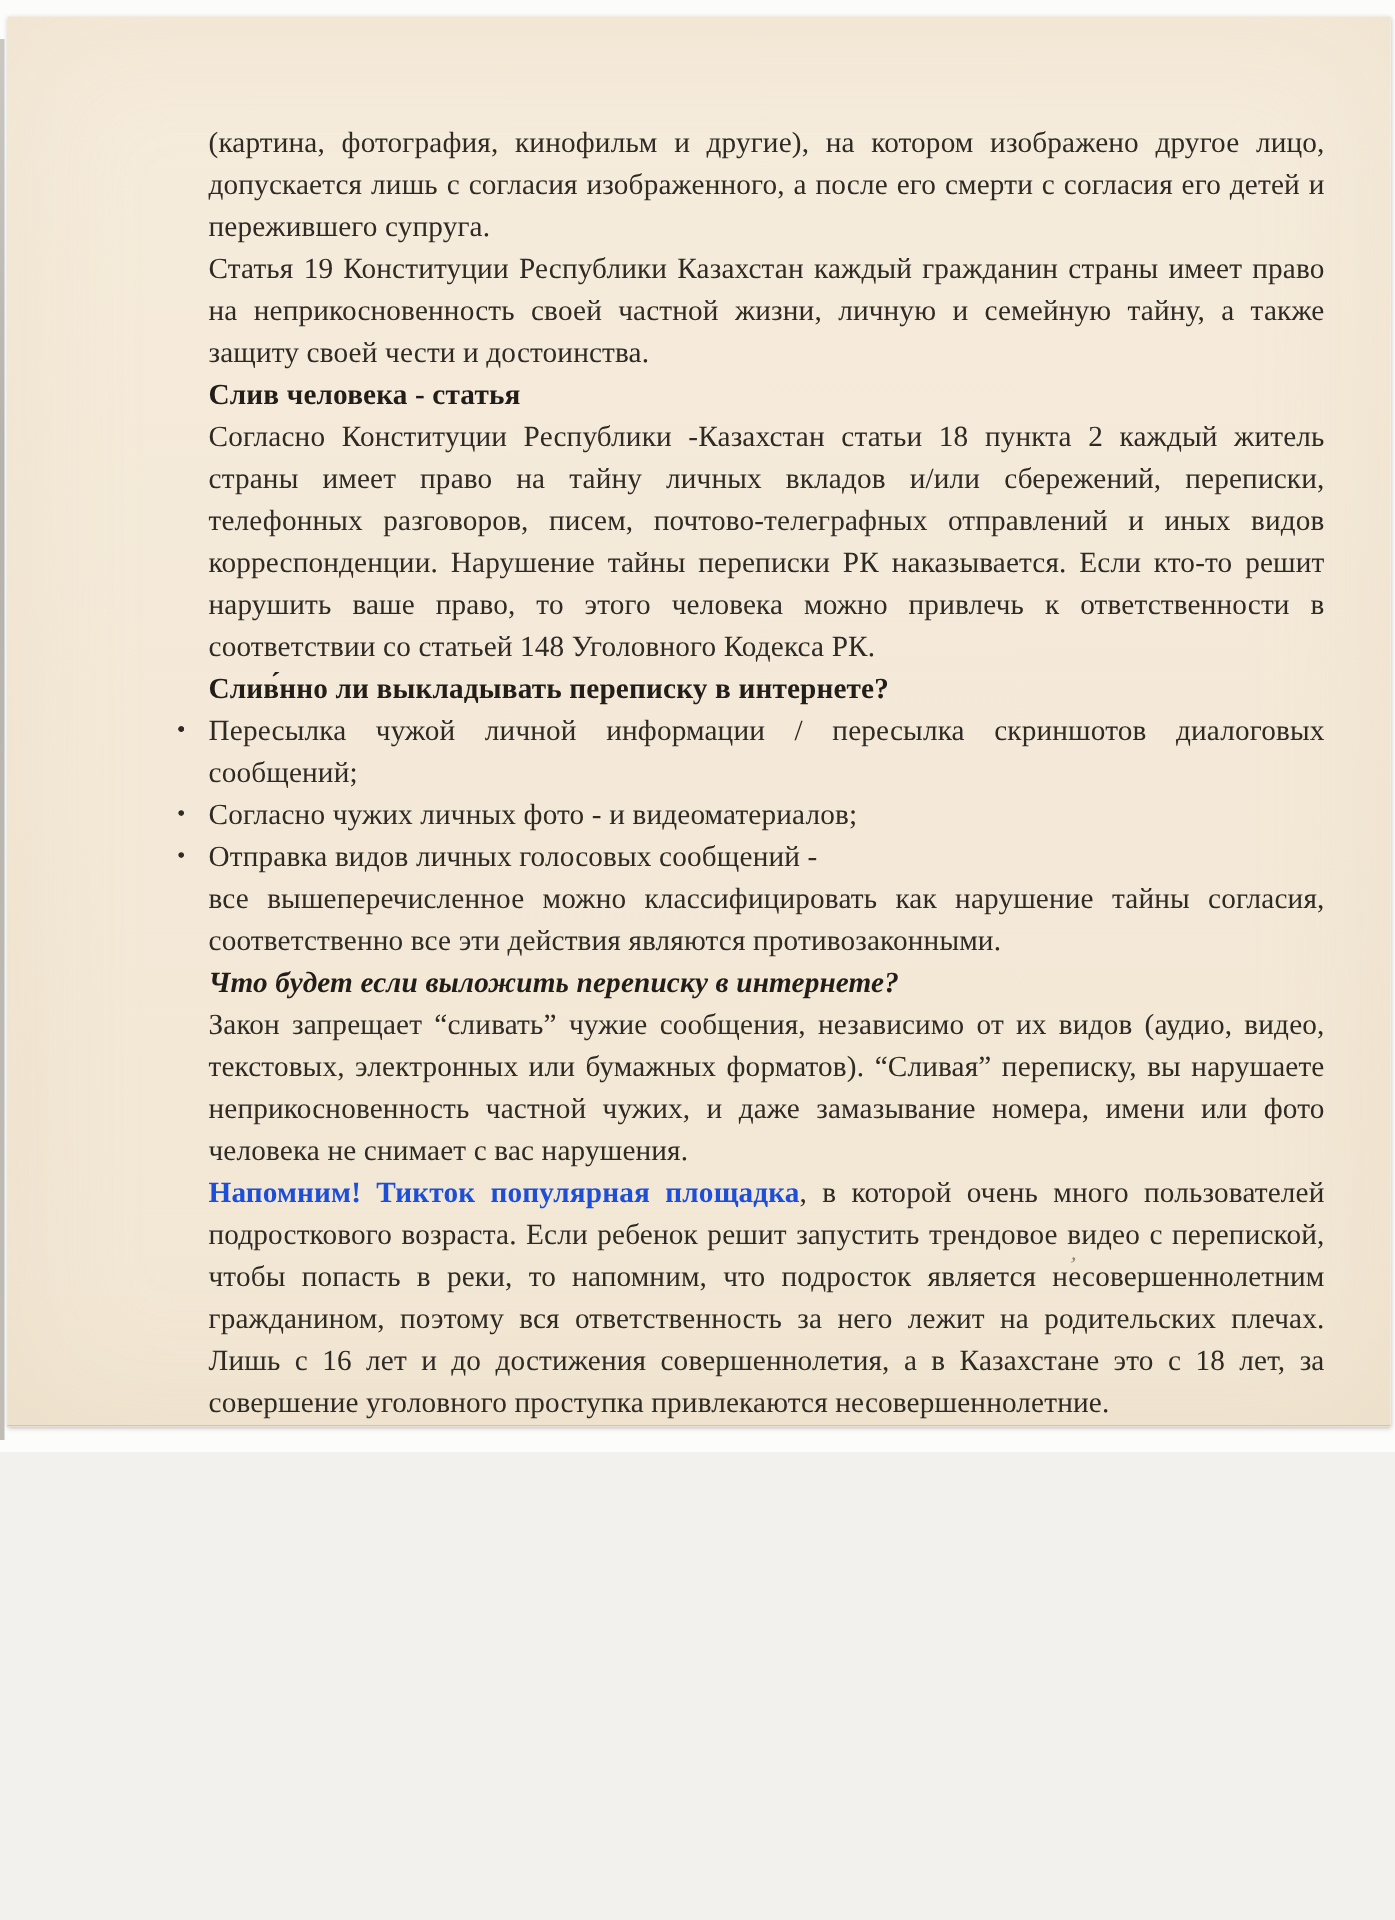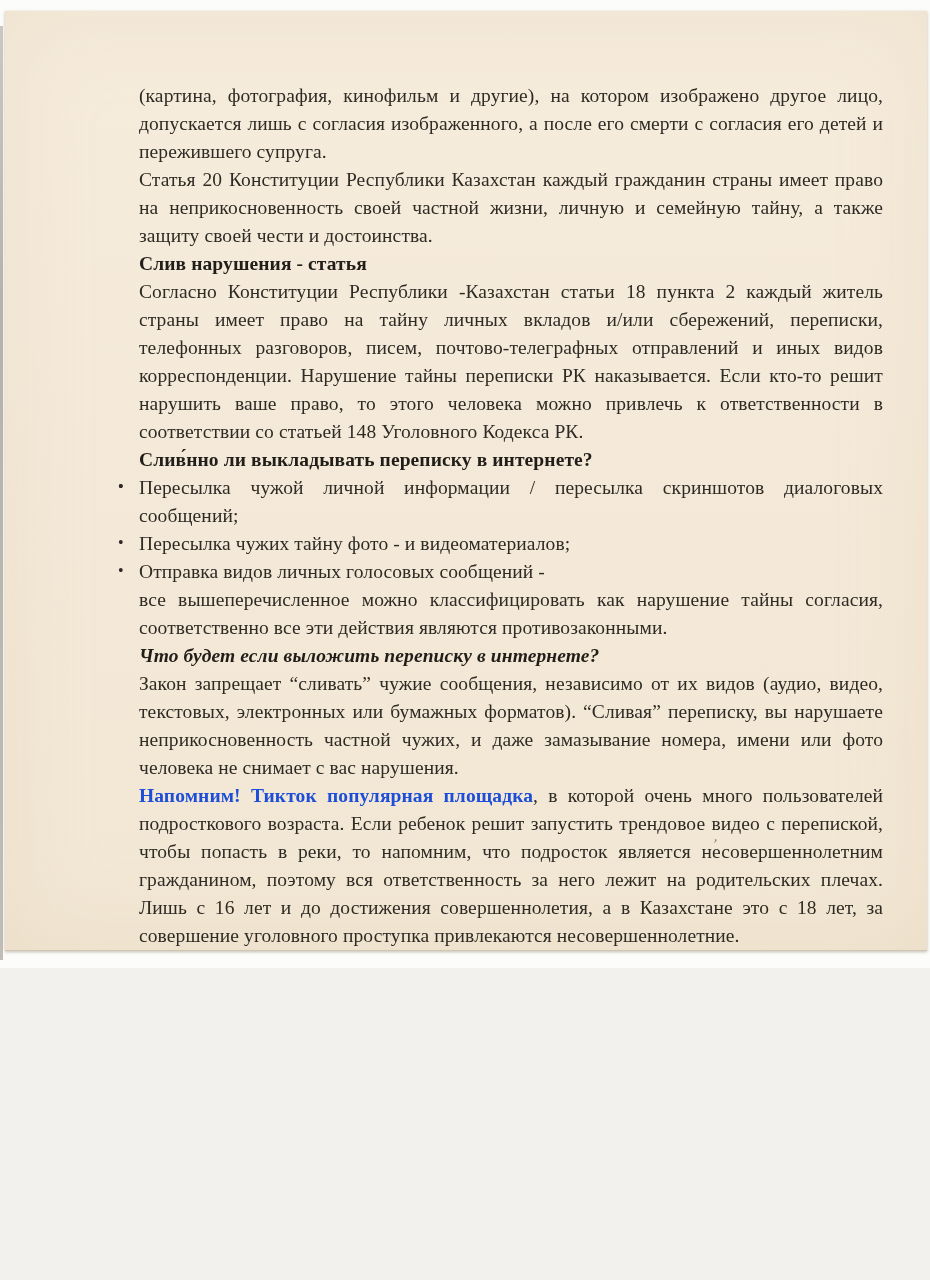--- a/index.html
+++ b/index.html
@@ -95,40 +95,40 @@
 <body>
 
 <div class="canvas">
   <div class="paper"></div>
   <div class="scan-edge-left"></div>
 
   <div class="text-column">
 
     <p class="para">(картина, фотография, кинофильм и другие), на котором изображено другое лицо, допускается лишь с согласия изображенного, а после его смерти с согласия его детей и пережившего супруга.</p>
 
-    <p class="para">Статья 20 Конституции Республики Казахстан каждый гражданин страны имеет право на неприкосновенность своей частной жизни, личную и семейную тайну, а также защиту своей чести и достоинства.</p>
+    <p class="para">Статья 19 Конституции Республики Казахстан каждый гражданин страны имеет право на неприкосновенность своей частной жизни, личную и семейную тайну, а также защиту своей чести и достоинства.</p>
 
 
-    <h3 class="doc-heading mt-h1">Слив нарушения - статья</h3>
+    <h3 class="doc-heading mt-h1">Слив человека - статья</h3>
 
     <p class="para">Согласно Конституции Республики -Казахстан статьи 18 пункта 2 каждый житель страны имеет право на тайну личных вкладов и/или сбережений, переписки, телефонных разговоров, писем, почтово-телеграфных отправлений и иных видов корреспонденции. Нарушение тайны переписки РК наказывается. Если кто-то решит нарушить ваше право, то этого человека можно привлечь к ответственности в соответствии со статьей 148 Уголовного Кодекса РК.</p>
 
     <h3 class="doc-heading mt-h2">Слив́нно ли выкладывать переписку в интернете?</h3>
 
     <ul class="bullet-list">
       <li class="bullet-item">
         <span class="bullet-dot">•</span>
       </li>
       <li class="bullet-item">
         <span class="bullet-dot">•</span>
         <span>Пересылка чужой личной информации / пересылка скриншотов диалоговых сообщений;</span>
       </li>
       <li class="bullet-item">
         <span class="bullet-dot">•</span>
-        <span>Пересылка чужих тайну фото - и видеоматериалов;</span>
+        <span>Согласно чужих личных фото - и видеоматериалов;</span>
       </li>
       <li class="bullet-item">
         <span class="bullet-dot">•</span>
         <span>Отправка видов личных голосовых сообщений -</span>
         <div>все вышеперечисленное можно классифицировать как нарушение тайны согласия, соответственно все эти действия являются противозаконными.</div>
       </li>
     </ul>
 
     <h3 class="doc-heading italic mt-h3">Что будет если выложить переписку в интернете?</h3>
 

